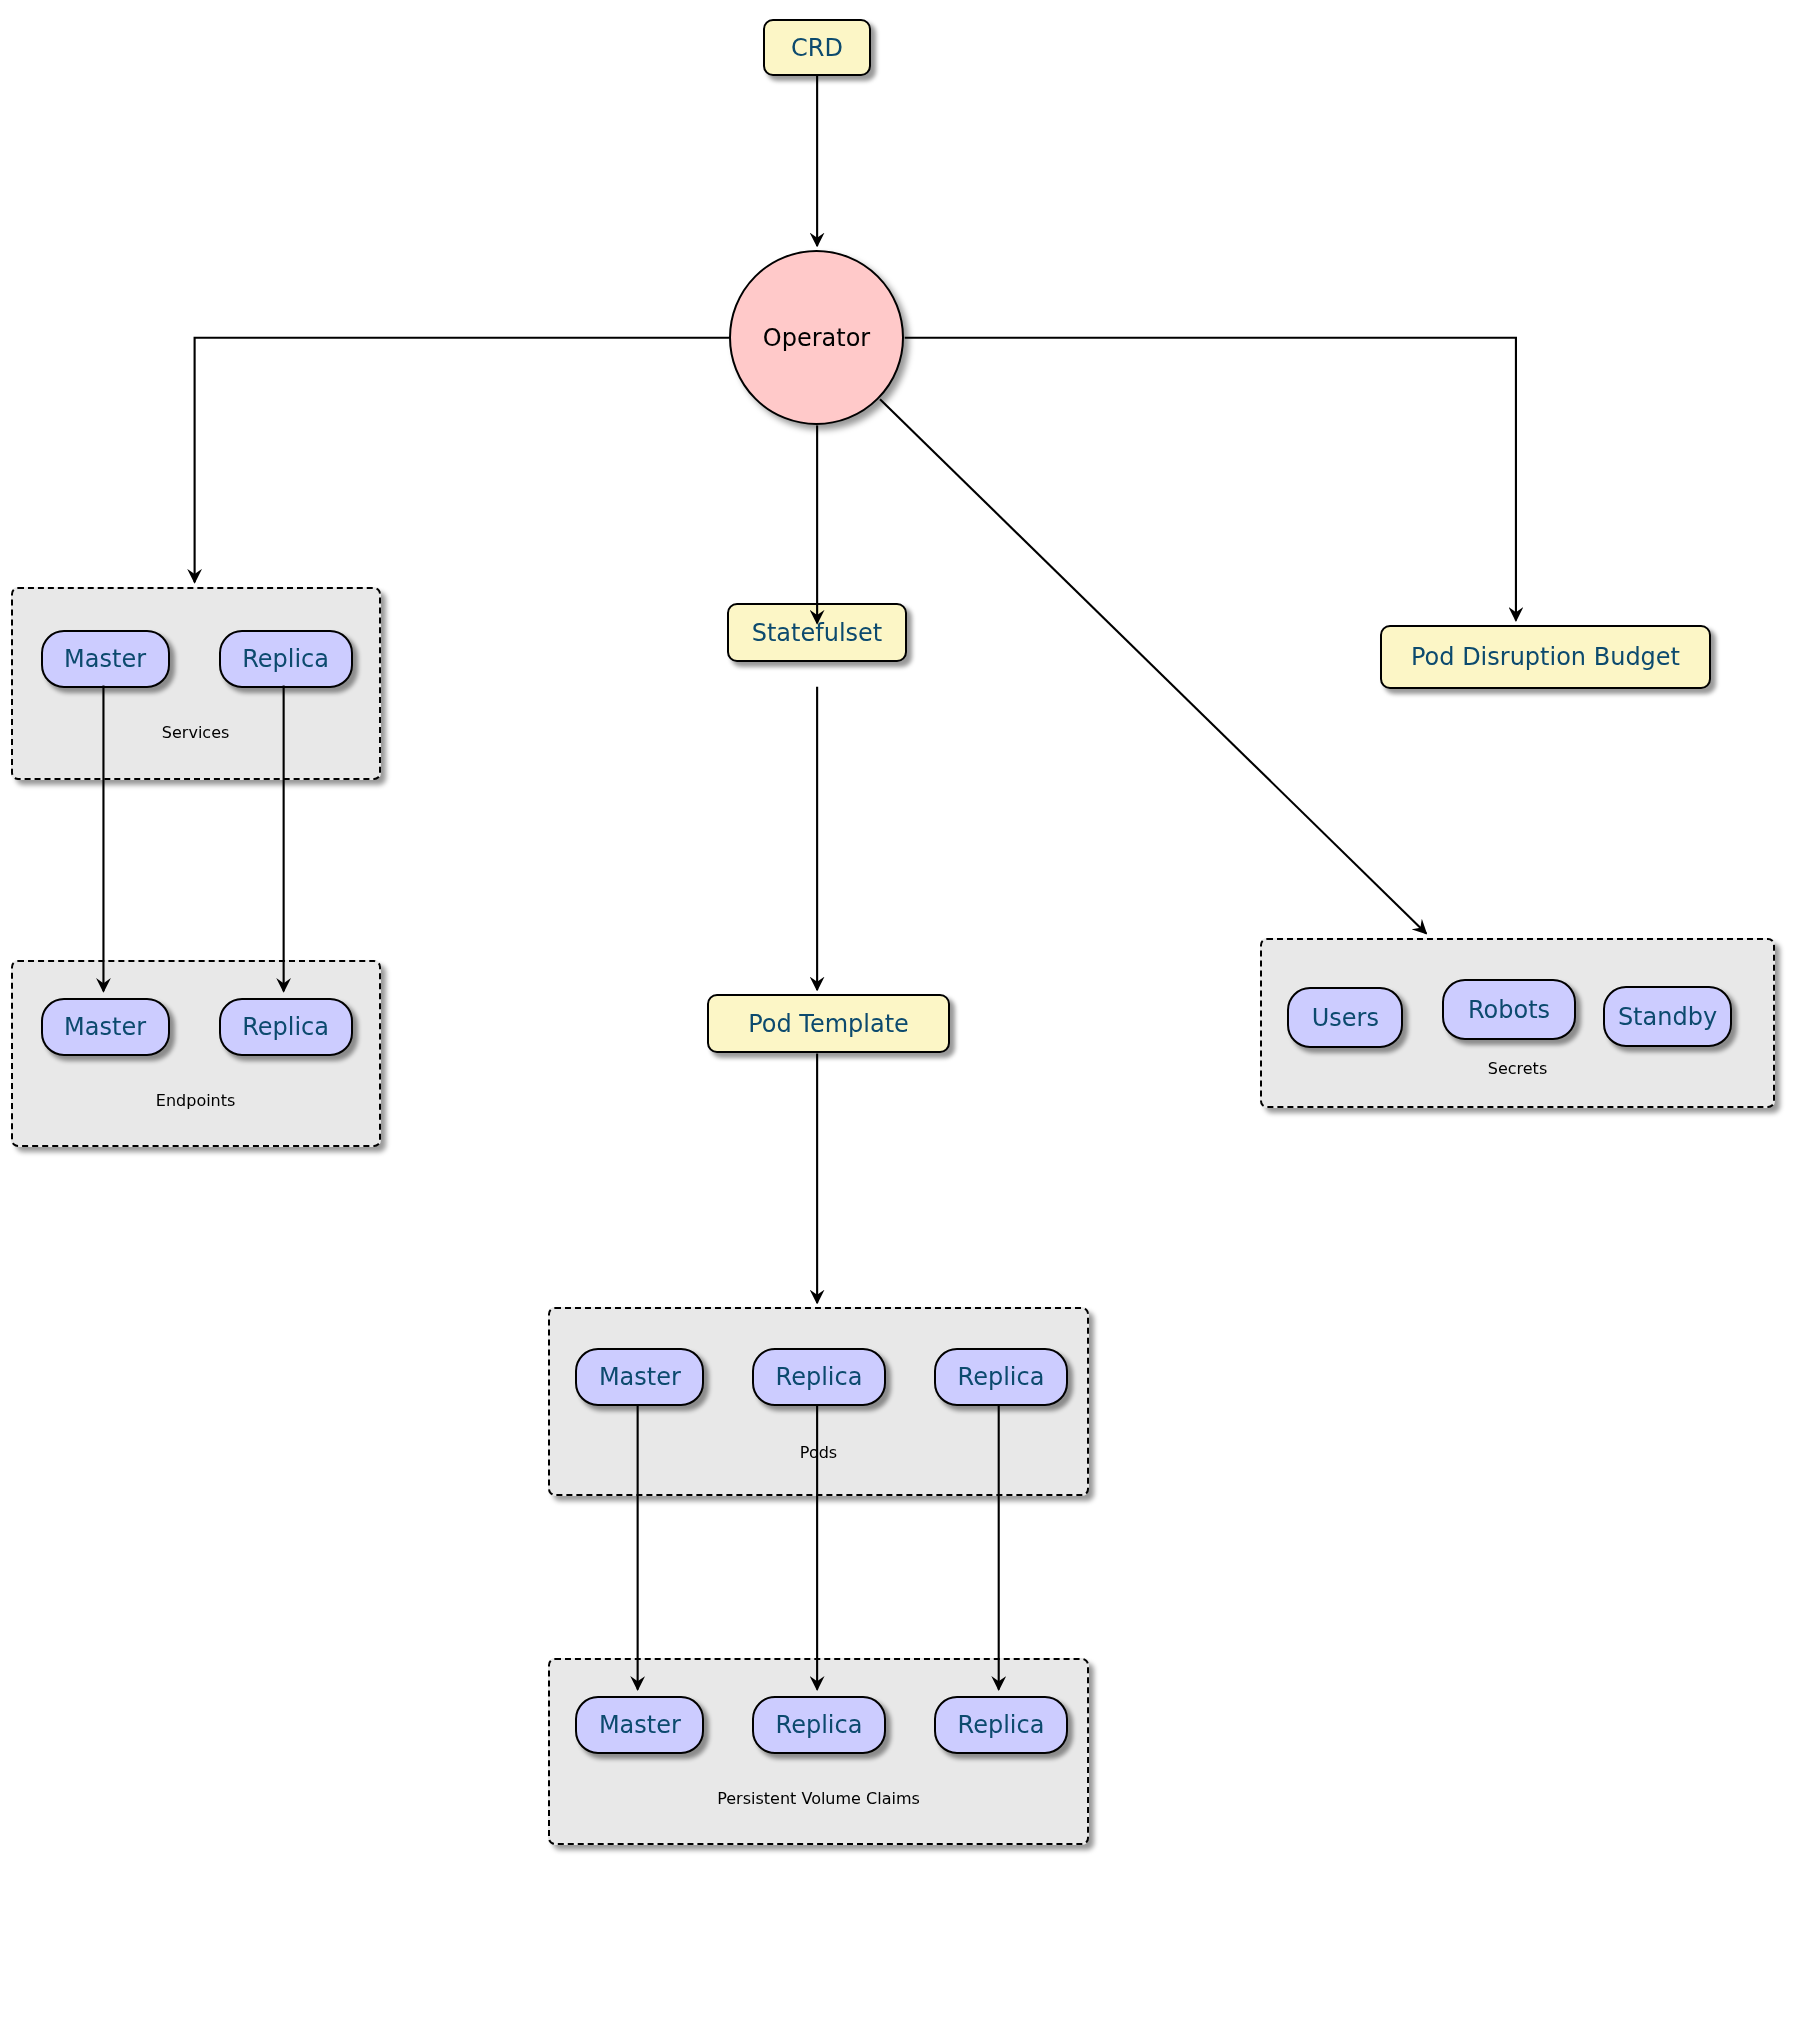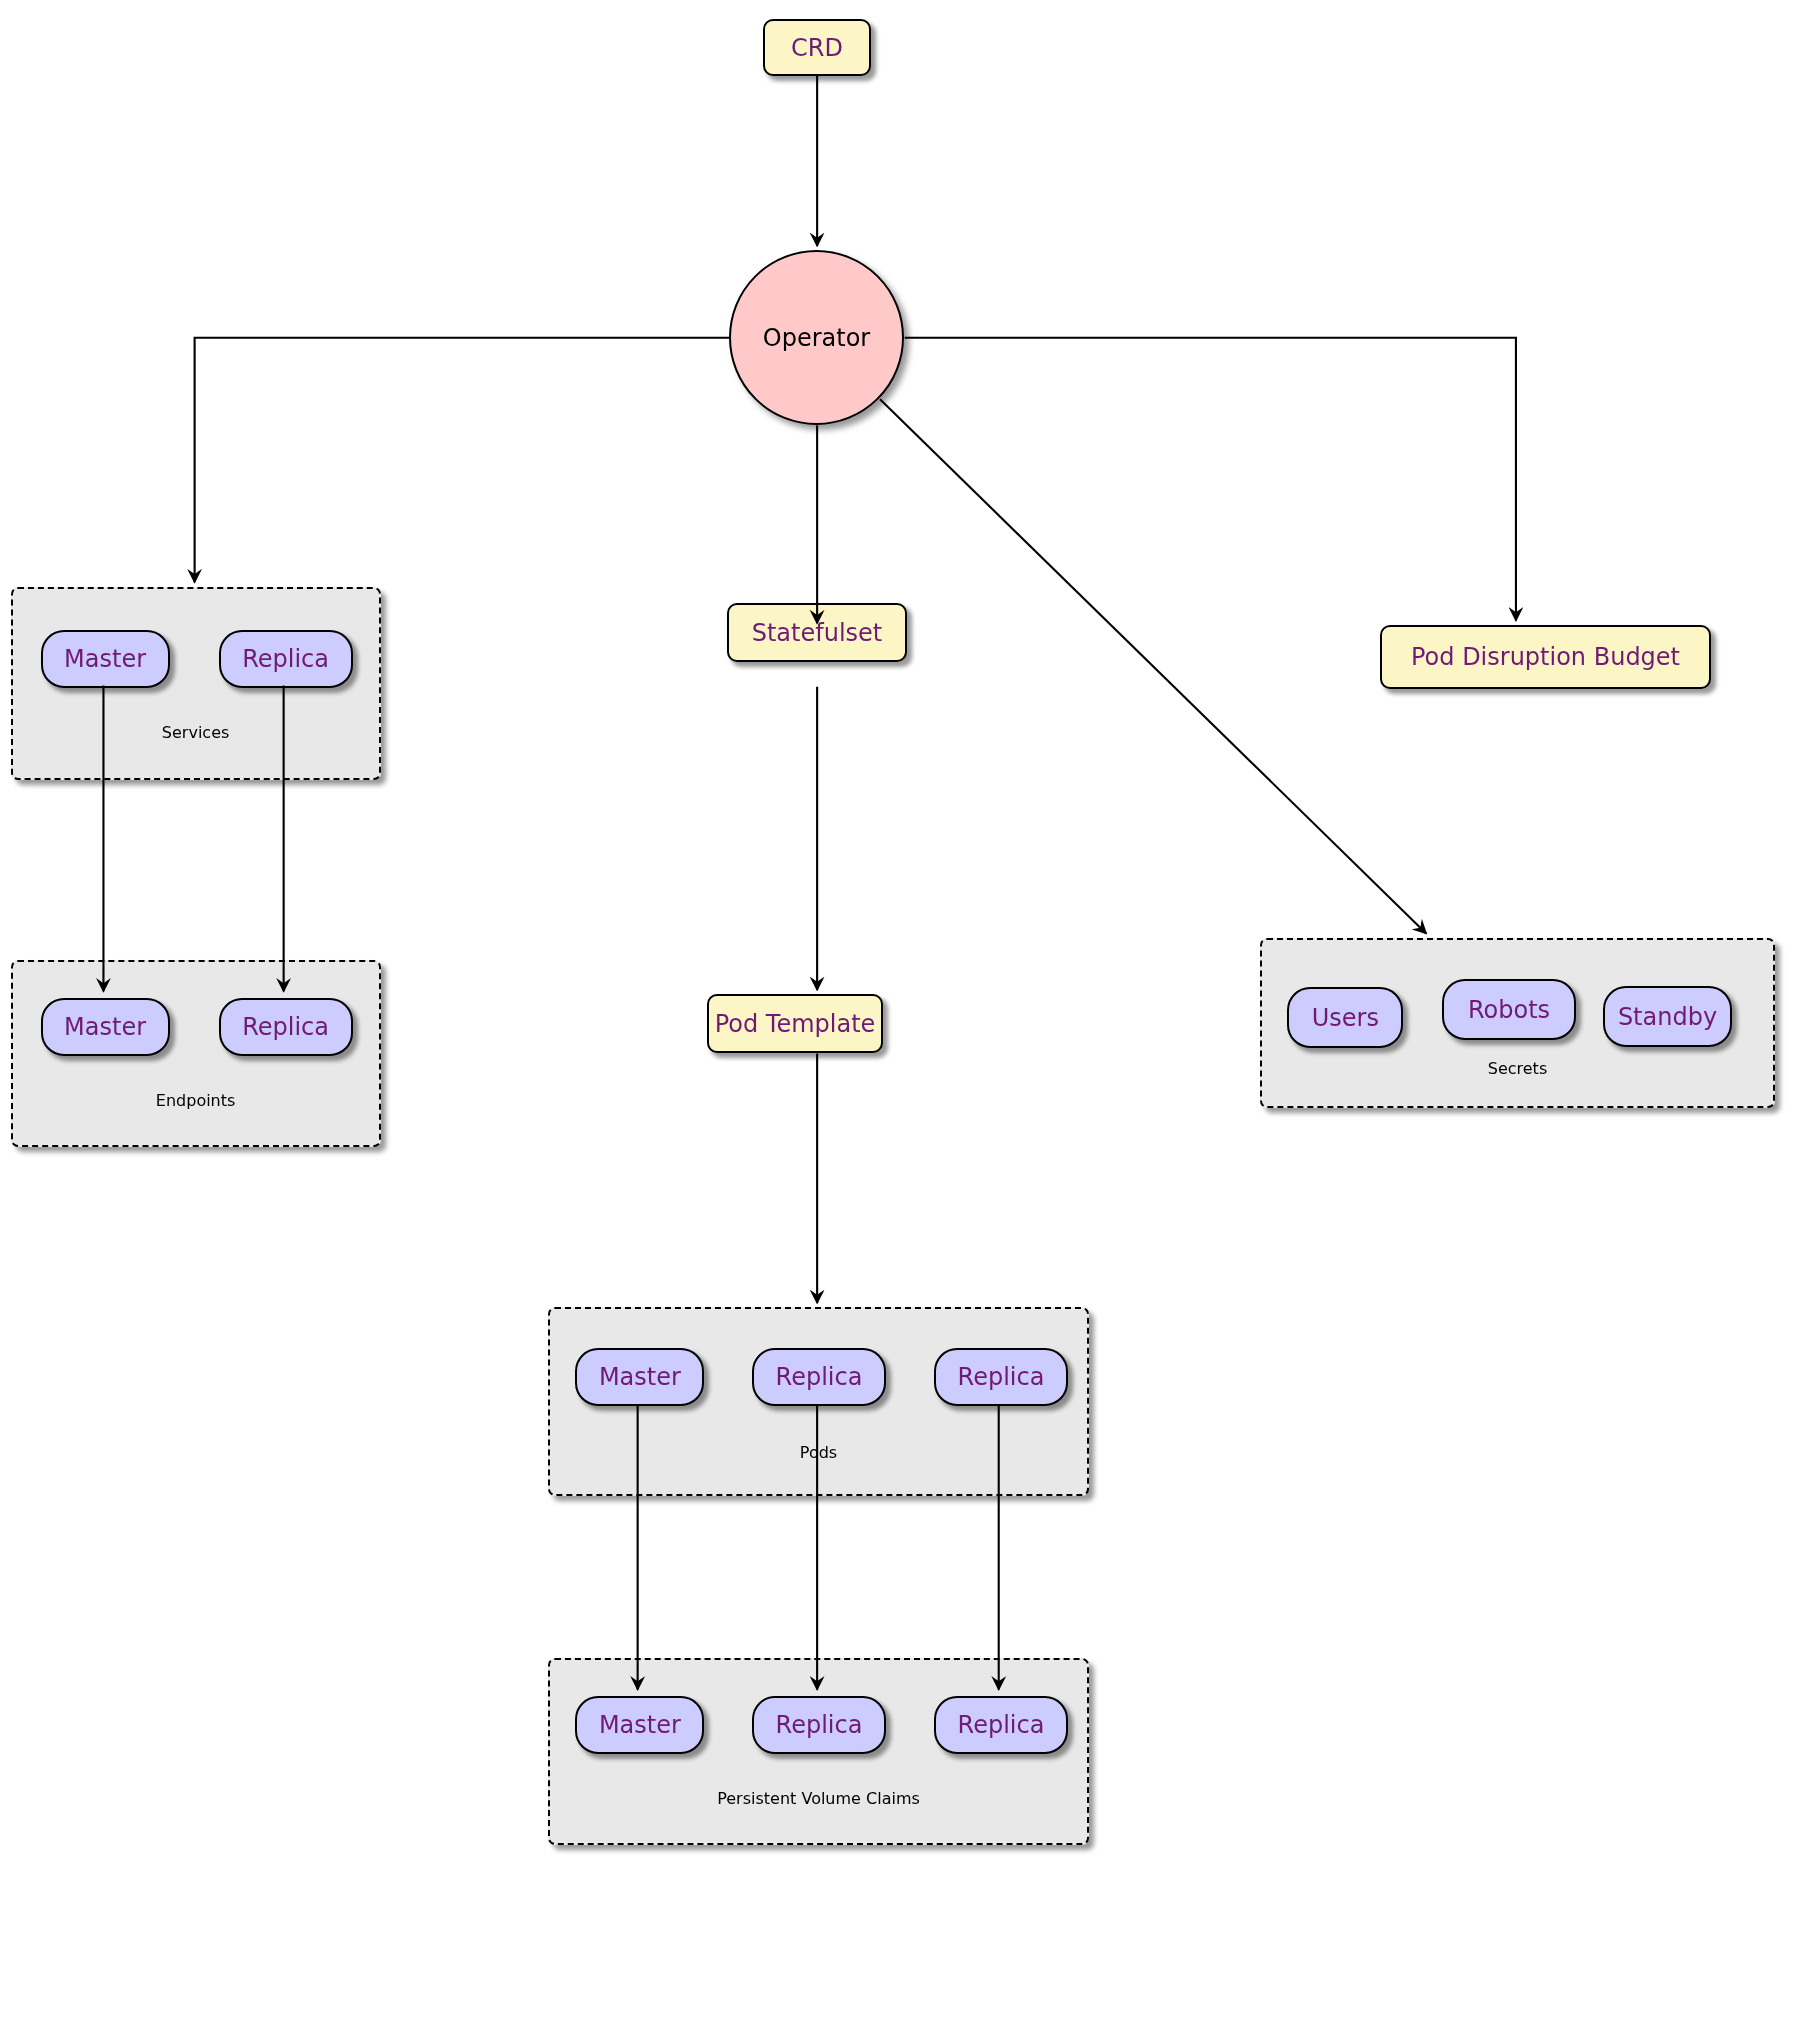--- a/index.html
+++ b/index.html
@@ -15,21 +15,21 @@
     width:1801px;height:2035px;
     font-family:"DejaVu Sans","Liberation Sans",sans-serif;
     color:#000;
     overflow:hidden;
     background:#ffffff;
   }
   .node{
     position:absolute;
     display:flex;align-items:center;justify-content:center;
     font-size:24px;
-    color:#701a75;
+    color:#0c4a6e;
     box-sizing:border-box;
     z-index:3;
   }
   .yellow{
     background:var(--node-yellow);
     border:2.1px solid #000;
     border-radius:10px;
     box-shadow:4.2px 4.2px 4.2px rgba(0,0,0,0.40);
   }
   .purple{
@@ -108,21 +108,21 @@
 
     <path d="M 1413 1987 L 1413 2391" stroke="#000" stroke-width="3" fill="none" marker-end="url(#arrow)"></path>
   </svg>
 
   <div class="node yellow" style="left:763px;top:19px;width:108px;height:57px;">CRD</div>
 
   <div class="circle" style="left:729px;top:250px;width:175px;height:175px;">Operator</div>
 
   <div class="node yellow" style="left:727px;top:603px;width:180px;height:59px;">Statefulset</div>
 
-  <div class="node yellow" style="left:707px;top:994px;width:176px;height:59px;">Pod Template</div>
+  <div class="node yellow" style="left:707px;top:994px;width:243px;height:59px;">Pod Template</div>
 
   <div class="node yellow" style="left:1351px;top:625px;width:331px;height:64px;margin-left:29px;">Pod Disruption Budget</div>
 
   <div class="group" style="left:10.6px;top:587px;width:370px;height:193px;">
     <div class="node purple" style="left:28px;top:41px;width:129px;height:58px;">Master</div>
     <div class="node purple" style="left:206px;top:41px;width:134px;height:58px;">Replica</div>
     <div class="group-label" style="top:134px;">Services</div>
   </div>
 
   <div class="group" style="left:10.6px;top:960px;width:370px;height:187px;">

